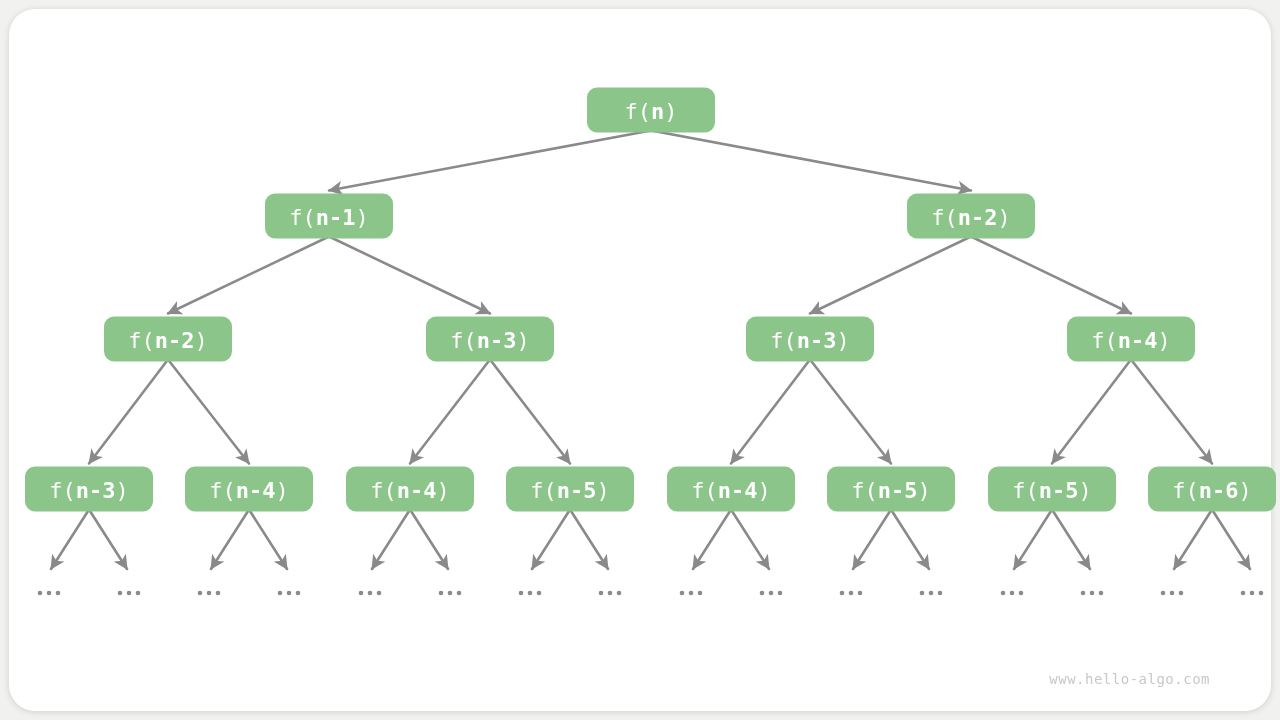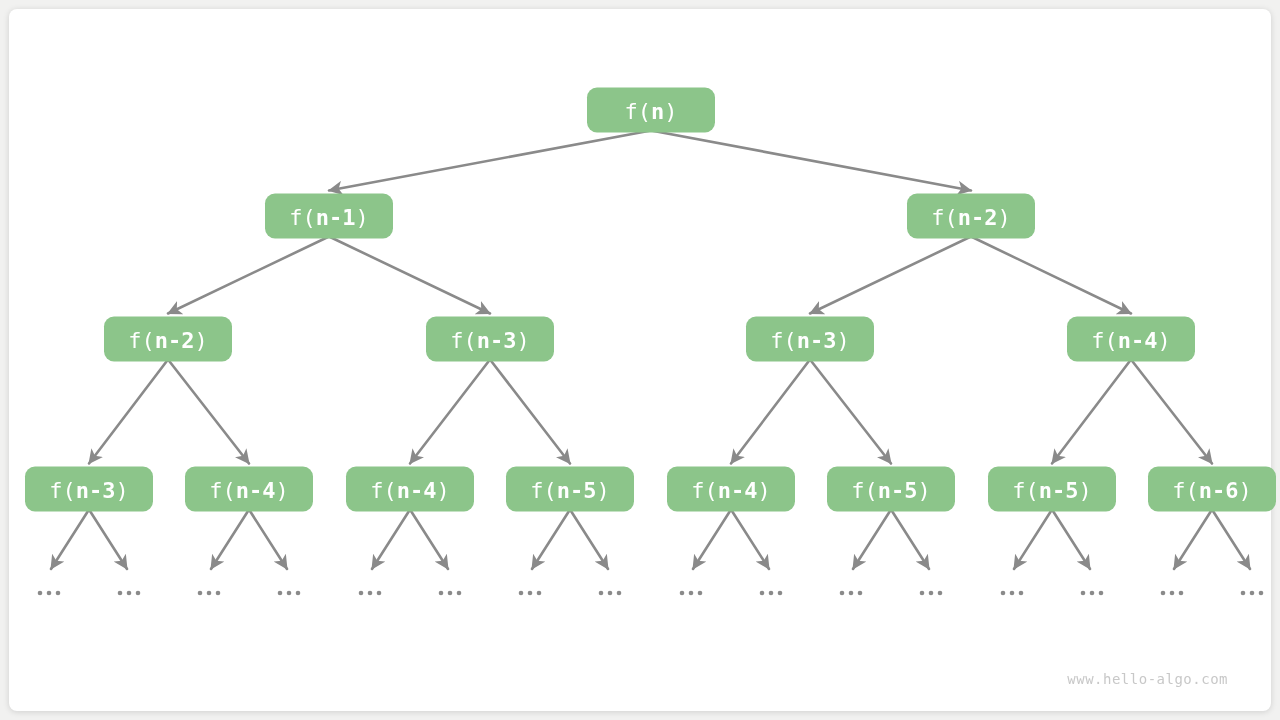--- a/index.html
+++ b/index.html
@@ -16,39 +16,39 @@
     width: 1280px;
     height: 720px;
   }
   .card {
     position: absolute;
     left: 9px;
     top: 9px;
     right: 9px;
     bottom: 9px;
     background: #ffffff;
-    border-radius: 8px;
+    border-radius: 26px;
     box-shadow: 0 1px 6px rgba(0,0,0,0.14);
   }
   svg#diagram {
     position: absolute;
     left: 0;
     top: 0;
     width: 1280px;
     height: 720px;
     display: block;
   }
   svg#diagram text.node-label {
     font-family: "DejaVu Sans Mono", "Liberation Mono", monospace;
     font-size: 22px;
     fill: #ffffff;
   }
   .watermark {
     position: absolute;
-    right: 43px;
+    right: 61px;
     bottom: 24px;
     font-family: "DejaVu Sans Mono", "Liberation Mono", monospace;
     font-size: 14px;
     color: #c8c8c8;
     letter-spacing: 0.5px;
     margin-top: 16px;
   }
 </style>
 </head>
 <body style="background: rgb(241, 241, 240);">

